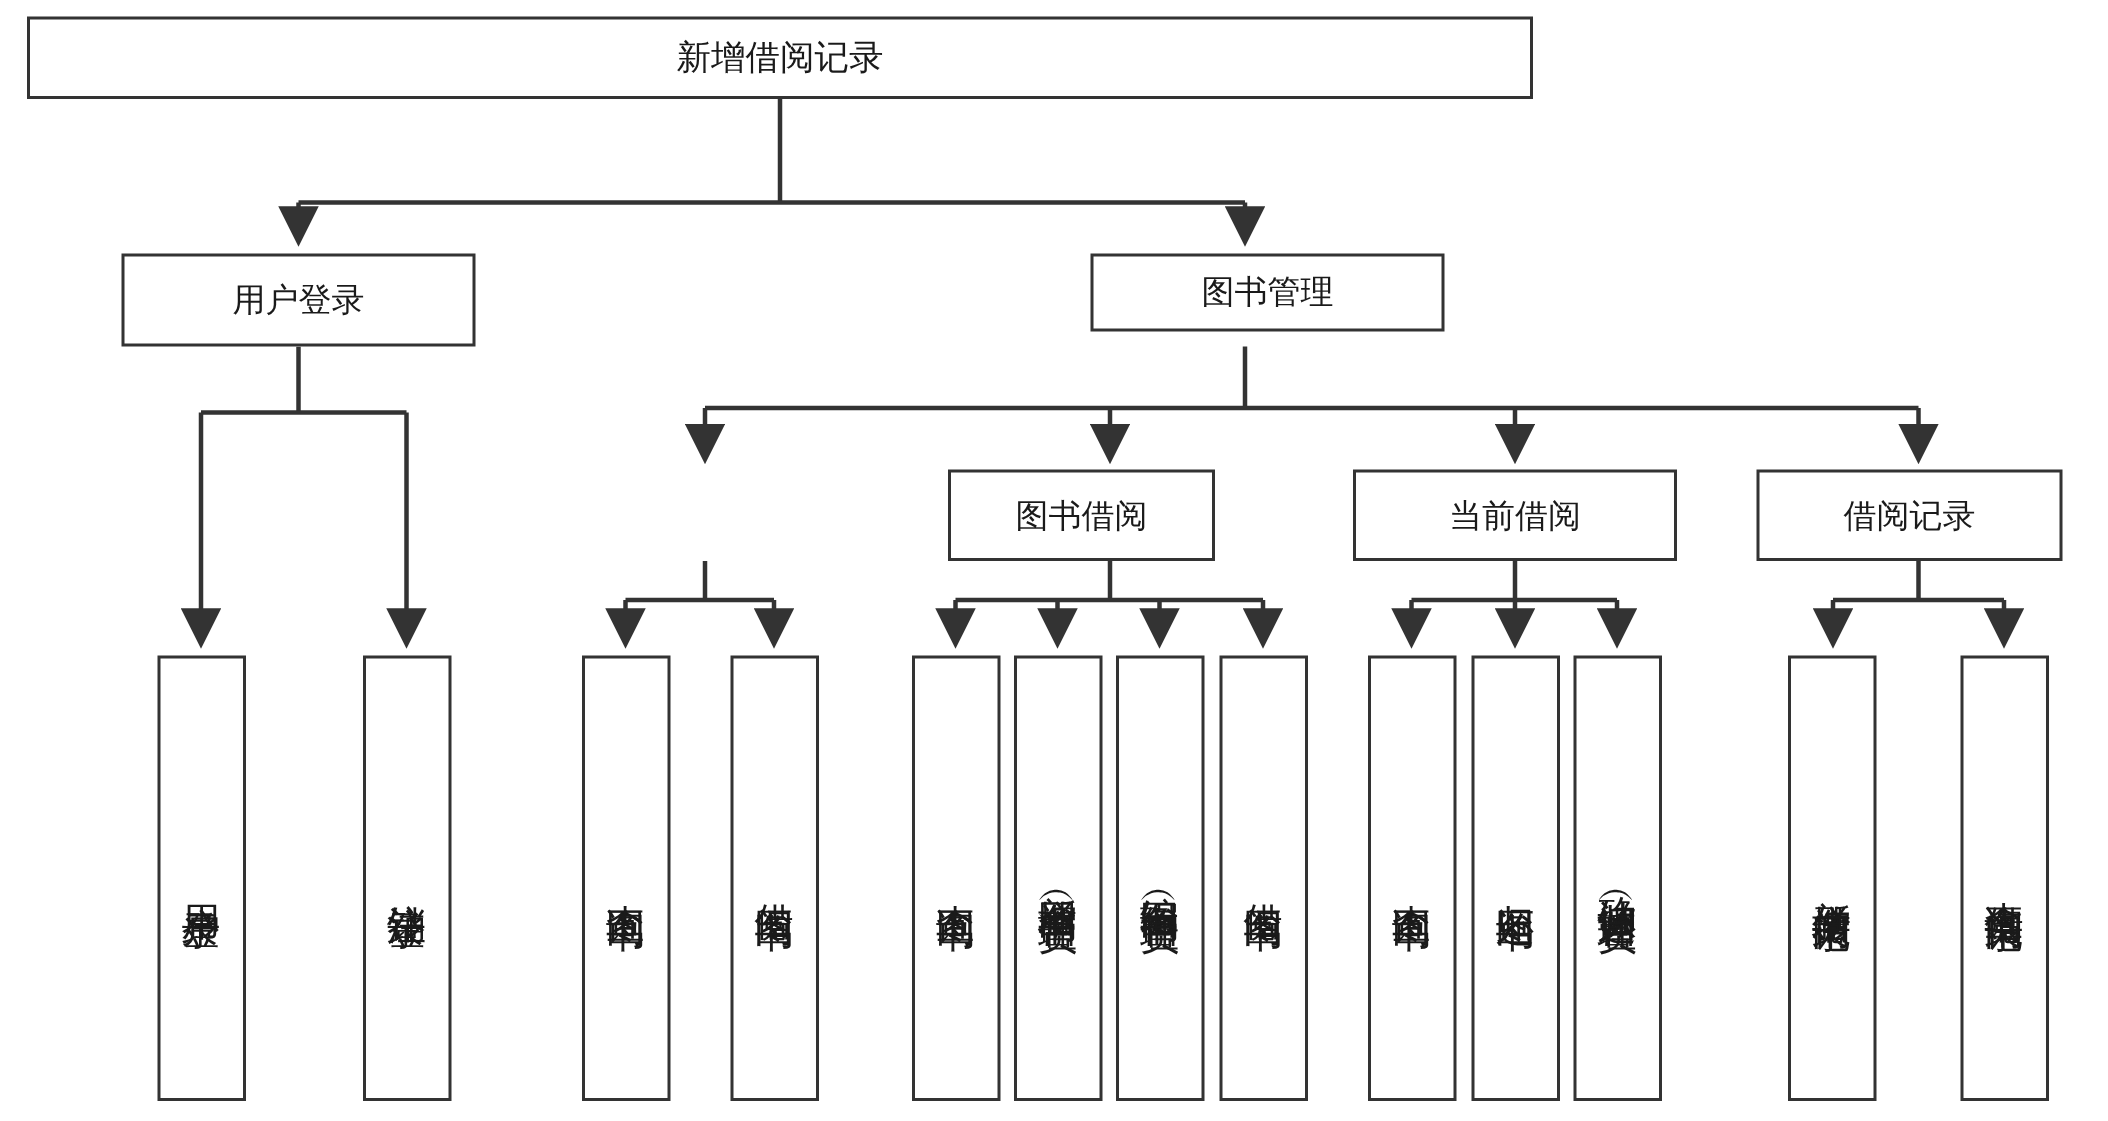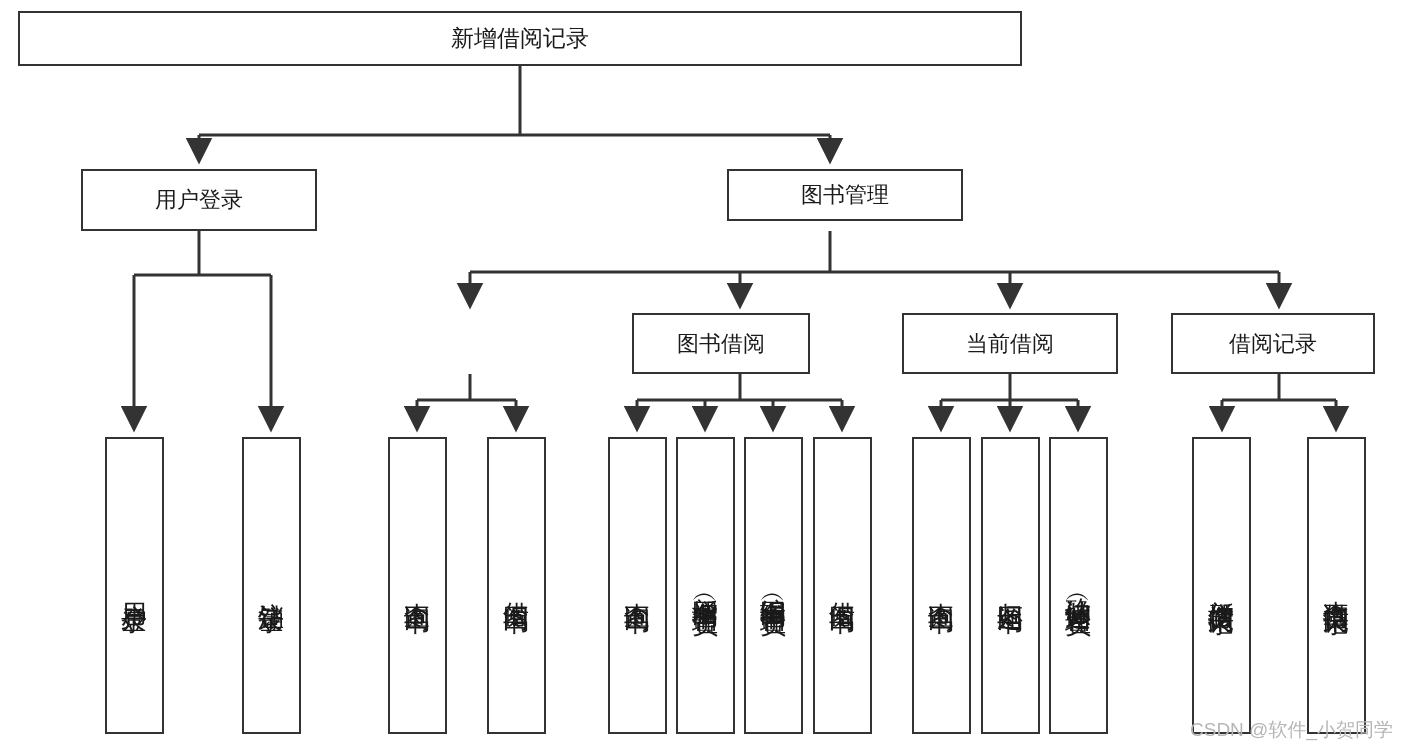--- a/index.html
+++ b/index.html
@@ -193,15 +193,14 @@
   </div>
 
   <div class="node vertical" style="left:1192px; top:437px; width:59px; height:297px;">
     <span class="node-label">新增借阅记录</span>
   </div>
 
   <div class="node vertical" style="left:1307px; top:437px; width:59px; height:297px;">
     <span class="node-label">查询借阅记录</span>
   </div>
 
-  <div class="watermark" style="left:1190px; top:717px;">CSDN @软件_小贺同学</div>
 
 </div>
 
 </body></html>

